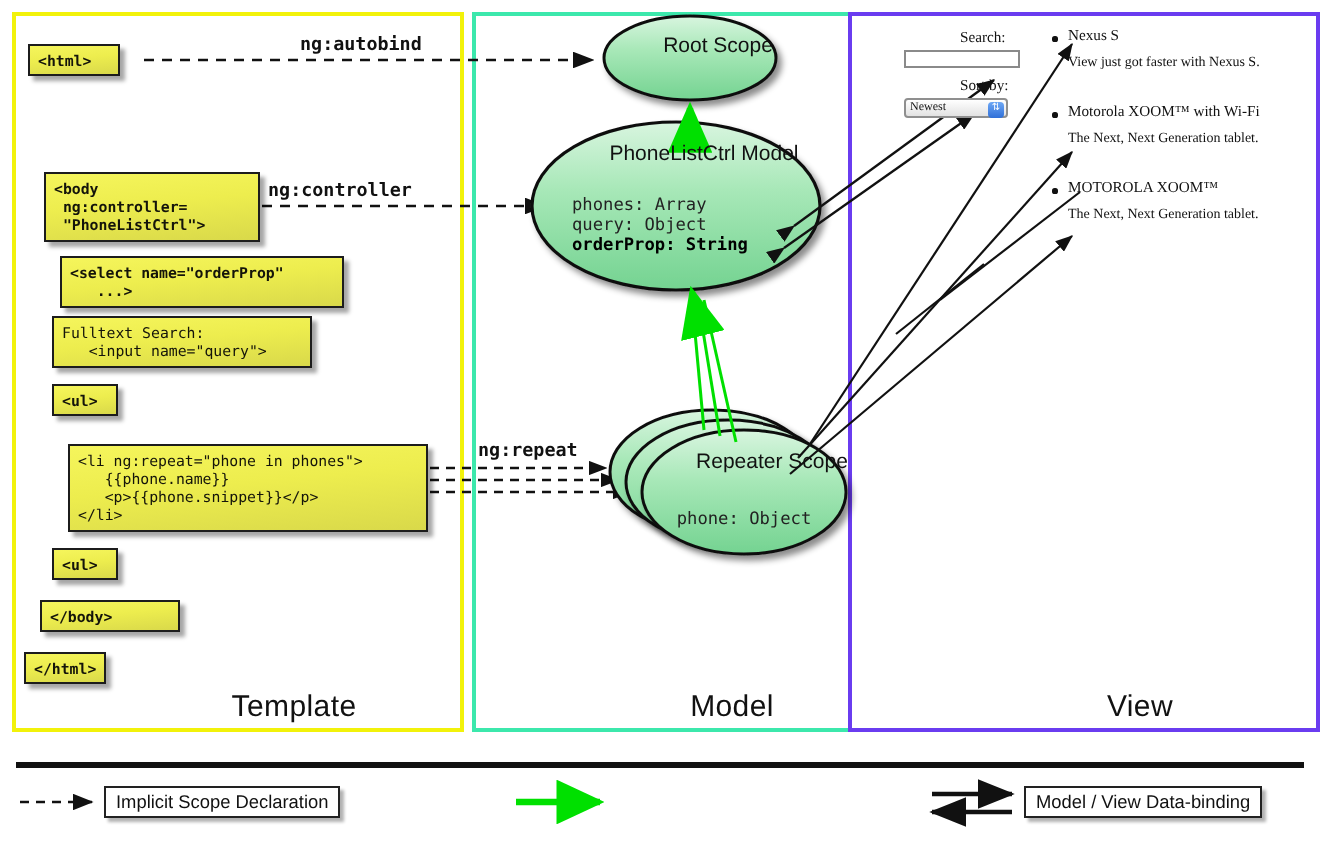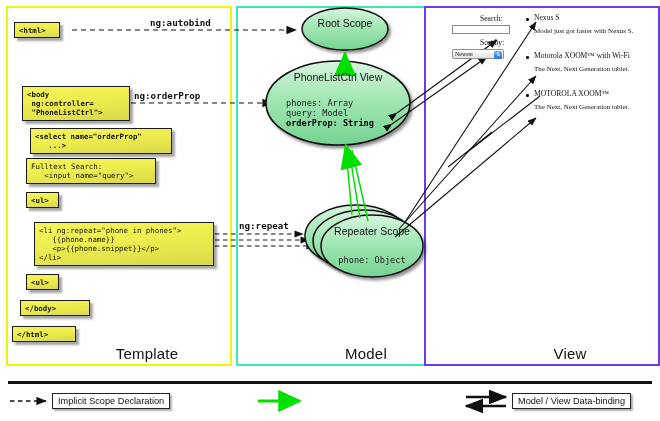--- a/index.html
+++ b/index.html
@@ -25,21 +25,21 @@
         font-size:7.4px;line-height:9.3px;color:#14140a;
         padding:2.5px 4px;white-space:pre;font-weight:700;}
   .ybox.plain{font-weight:400;}
 
   
   #wires{position:absolute;left:0;top:0;width:660px;height:421px;
          pointer-events:none;}
 
   
   .elabel{position:absolute;text-align:center;color:#111;pointer-events:none;}
-  .etitle{font-size:10.5px;line-height:12.2px;}
+  .etitle{font-size:10.5px;line-height:12.2px;padding-left:14px;}
   .eprops{font-family:"DejaVu Sans Mono","Liberation Mono",monospace;
           font-size:8.6px;line-height:9.8px;color:#222;}
   .eprops b{font-weight:700;color:#000;}
 
   .conn-label{position:absolute;
               font-family:"DejaVu Sans Mono","Liberation Mono",monospace;
               font-size:9.2px;color:#111;font-weight:700;white-space:nowrap;}
 
   
   #view-inner{position:absolute;left:452px;top:12px;width:196px;height:120px;}
@@ -139,33 +139,33 @@
     <path d="M395,237 L536,118" stroke="#111" stroke-width="1.1" fill="none" marker-end="url(#ah-dark-s)"></path>
 
     <path d="M448,167 L492,132" stroke="#111" stroke-width="1.1" fill="none"></path>
     <path d="M470,150 L540,96" stroke="#111" stroke-width="1.1" fill="none"></path>
   </svg>
 
   <div class="elabel etitle" style="left:303px;top:17px;width:84px;">Root
 Scope</div>
 
   <div class="elabel etitle" style="left:278px;top:71px;width:120px;">PhoneListCtrl
-View</div>
+Model</div>
   <div class="elabel eprops" style="left:278px;top:99px;width:120px;text-align:left;padding-left:8px;">
     <div>phones: Array</div>
-    <div>query: Model</div>
+    <div>query: Object</div>
     <div><b>orderProp: String</b></div>
   </div>
 
   <div class="elabel etitle" style="left:322px;top:225px;width:100px;">Repeater
 Scope</div>
   <div class="elabel eprops" style="left:322px;top:256px;width:100px;">phone: Object</div>
 
   <div class="conn-label" style="left:150px;top:17px;">ng:autobind</div>
-  <div class="conn-label" style="left:134px;top:90px;">ng:orderProp</div>
+  <div class="conn-label" style="left:134px;top:90px;">ng:controller</div>
   <div class="conn-label" style="left:239px;top:220px;">ng:repeat</div>
 
   <div class="ybox" style="left:14px;top:22px;width:46px;">&lt;html&gt;</div>
 
   <div class="ybox" style="left:22px;top:86px;width:108px;">&lt;body
  ng:controller=
  "PhoneListCtrl"&gt;</div>
 
   <div class="ybox" style="left:30px;top:128px;width:142px;">&lt;select name="orderProp"
    ...&gt;</div>
@@ -177,34 +177,34 @@
 
   <div class="ybox plain" style="left:34px;top:222px;width:180px;">&lt;li ng:repeat="phone in phones"&gt;
    {{phone.name}}
    &lt;p&gt;{{phone.snippet}}&lt;/p&gt;
 &lt;/li&gt;</div>
 
   <div class="ybox" style="left:26px;top:274px;width:33px;">&lt;ul&gt;</div>
 
   <div class="ybox" style="left:20px;top:300px;width:70px;">&lt;/body&gt;</div>
 
-  <div class="ybox" style="left:12px;top:326px;width:64px;">&lt;/html&gt;</div>
+  <div class="ybox" style="left:12px;top:326px;width:41px;">&lt;/html&gt;</div>
 
   <div id="view-inner">
     <div class="v-lab" style="left:0px;top:2px;">Search:</div>
     <input class="v-input" style="left: 0px; top: 13px; width: 58px;" type="text" value="">
     <div class="v-lab" style="left:0px;top:26px;">Sort by:</div>
     <div class="v-select" style="left:0px;top:37px;width:52px;">
       <span>Newest</span>
       <span class="stepper">⇅</span>
     </div>
 
     <div class="bullet" style="left:74px;top:6px;"></div>
     <div class="ph-name" style="left:82px;top:1px;">Nexus S</div>
-    <div class="ph-snip" style="left:82px;top:15px;">Model just got faster with Nexus S.</div>
+    <div class="ph-snip" style="left:82px;top:15px;">View just got faster with Nexus S.</div>
 
     <div class="bullet" style="left:74px;top:44px;"></div>
     <div class="ph-name" style="left:82px;top:39px;">Motorola XOOM™ with Wi-Fi</div>
     <div class="ph-snip" style="left:82px;top:53px;">The Next, Next Generation tablet.</div>
 
     <div class="bullet" style="left:74px;top:82px;"></div>
     <div class="ph-name" style="left:82px;top:77px;">MOTOROLA XOOM™</div>
     <div class="ph-snip" style="left:82px;top:91px;">The Next, Next Generation tablet.</div>
   </div>
 

